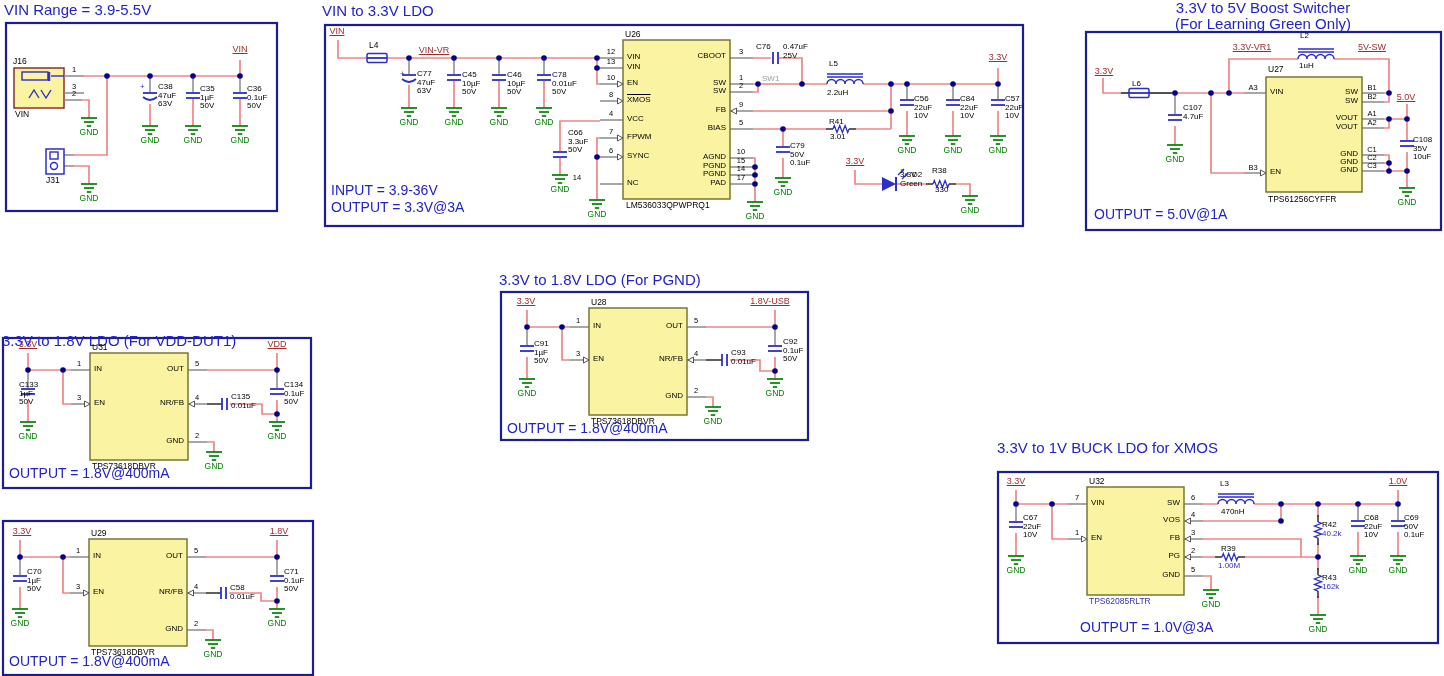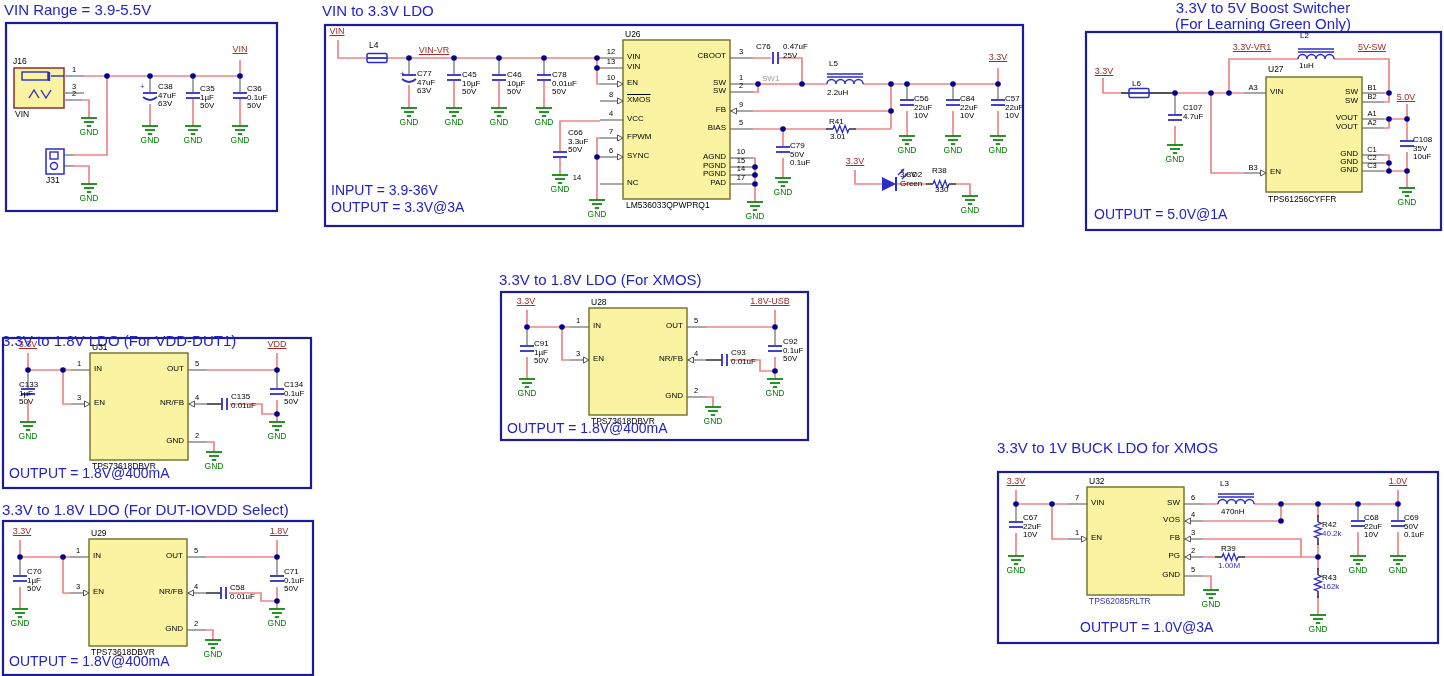--- a/index.html
+++ b/index.html
@@ -447,21 +447,21 @@
 <span class="t pm ra" style="left:1320px;top:150px;width:38px">GND</span>
 <span class="t pm ra" style="left:1320px;top:158px;width:38px">GND</span>
 <span class="t pm ra" style="left:1320px;top:166px;width:38px">GND</span>
 <span class="t nt ct" style="left:1406px;top:93px">5.0V</span>
 <span class="t cl" style="left:1413px;top:136px">C108
 35V
 10uF</span>
 <span class="t gt ct" style="left:1407px;top:198px">GND</span>
 <span class="t ou" style="left:1094px;top:207px">OUTPUT = 5.0V@1A</span>
 
-<span class="t ti" style="left:499px;top:272px">3.3V to 1.8V LDO (For XMOS)</span>
+<span class="t ti" style="left:499px;top:272px">3.3V to 1.8V LDO (For PGND)</span>
 <span class="t nt ct" style="left:526px;top:297px">3.3V</span>
 <span class="t nt ct" style="left:770px;top:297px">1.8V-USB</span>
 <span class="t cl" style="left:534px;top:340px">C91
 1µF
 50V</span>
 <span class="t cl" style="left:783px;top:338px">C92
 0.1uF
 50V</span>
 <span class="t cl" style="left:731px;top:349px">C93
 0.01uF</span>
@@ -503,21 +503,20 @@
 <span class="t pm" style="left:94px;top:365px">IN</span>
 <span class="t pm" style="left:94px;top:399px">EN</span>
 <span class="t pm ra" style="left:141px;top:365px;width:43px">OUT</span>
 <span class="t pm ra" style="left:141px;top:399px;width:43px">NR/FB</span>
 <span class="t pm ra" style="left:141px;top:437px;width:43px">GND</span>
 <span class="t gt ct" style="left:28px;top:432px">GND</span>
 <span class="t gt ct" style="left:277px;top:432px">GND</span>
 <span class="t gt ct" style="left:214px;top:462px">GND</span>
 <span class="t ou" style="left:9px;top:466px">OUTPUT = 1.8V@400mA</span>
 
-<span class="t ti" style="left:2px;top:502px">3.3V to 1.8V LDO (For DUT-IOVDD Select)</span>
 <span class="t nt ct" style="left:22px;top:527px">3.3V</span>
 <span class="t nt ct" style="left:279px;top:527px">1.8V</span>
 <span class="t cl" style="left:27px;top:568px">C70
 1µF
 50V</span>
 <span class="t cl" style="left:284px;top:568px">C71
 0.1uF
 50V</span>
 <span class="t cl" style="left:230px;top:584px">C58
 0.01uF</span>

